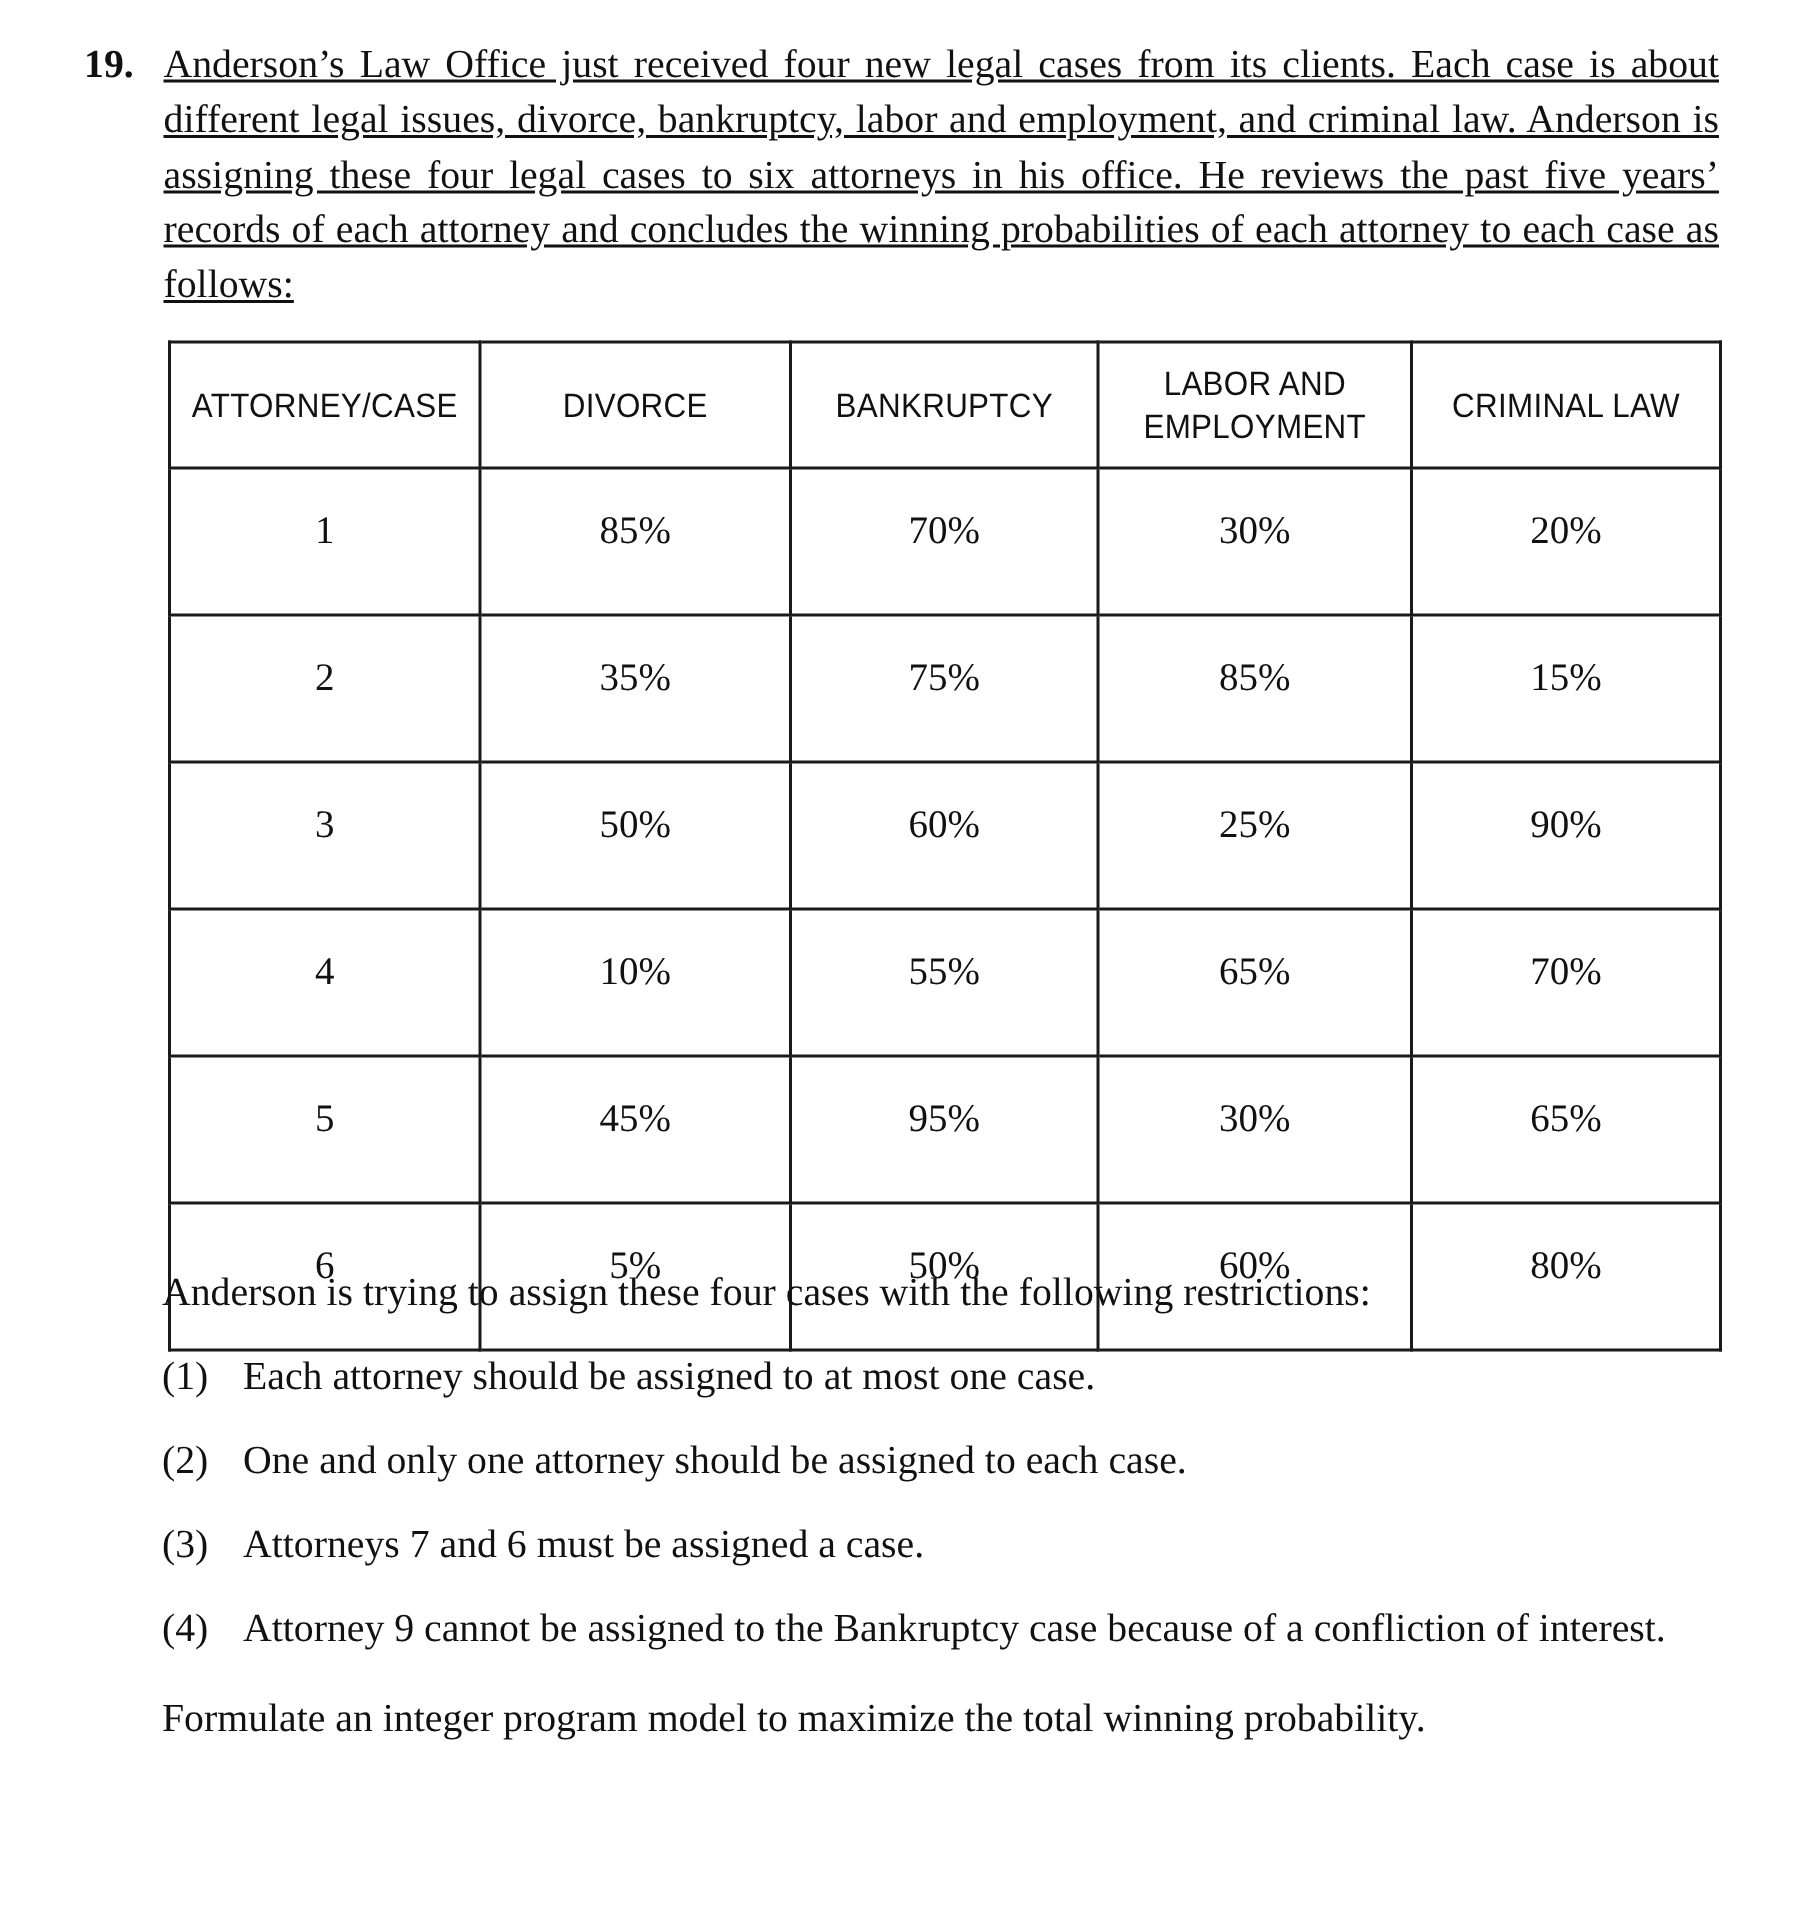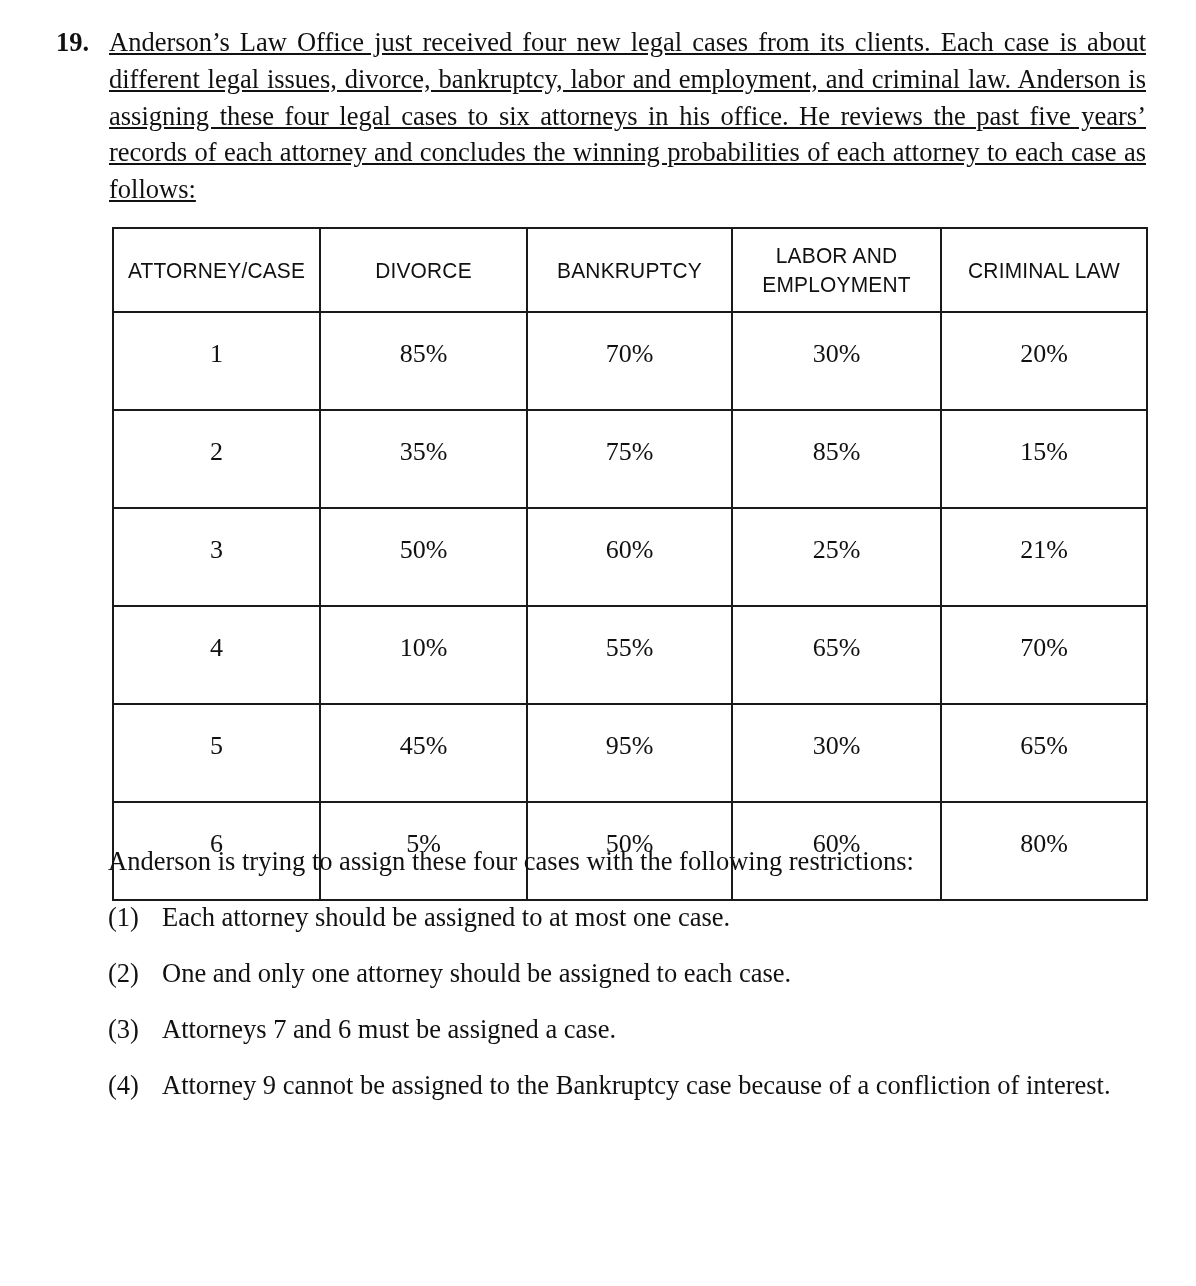--- a/index.html
+++ b/index.html
@@ -164,21 +164,21 @@
         <td>35%</td>
         <td>75%</td>
         <td>85%</td>
         <td>15%</td>
       </tr>
       <tr>
         <td>3</td>
         <td>50%</td>
         <td>60%</td>
         <td>25%</td>
-        <td>21%</td>
+        <td>90%</td>
       </tr>
       <tr>
         <td>4</td>
         <td>10%</td>
         <td>55%</td>
         <td>65%</td>
         <td>70%</td>
       </tr>
       <tr>
         <td>5</td>
@@ -213,15 +213,16 @@
     <div class="restr-item">
       <div class="restr-marker">(3)</div>
       <div class="restr-text">Attorneys 7 and 6 must be assigned a case.</div>
     </div>
 
     <div class="restr-item">
       <div class="restr-marker">(4)</div>
       <div class="restr-text">Attorney 9 cannot be assigned to the Bankruptcy case because of a confliction of interest.</div>
     </div>
 
+    <p class="closing">Formulate an integer program model to maximize the total winning probability.</p>
   </div>
 
 </div>
 
 </body></html>

